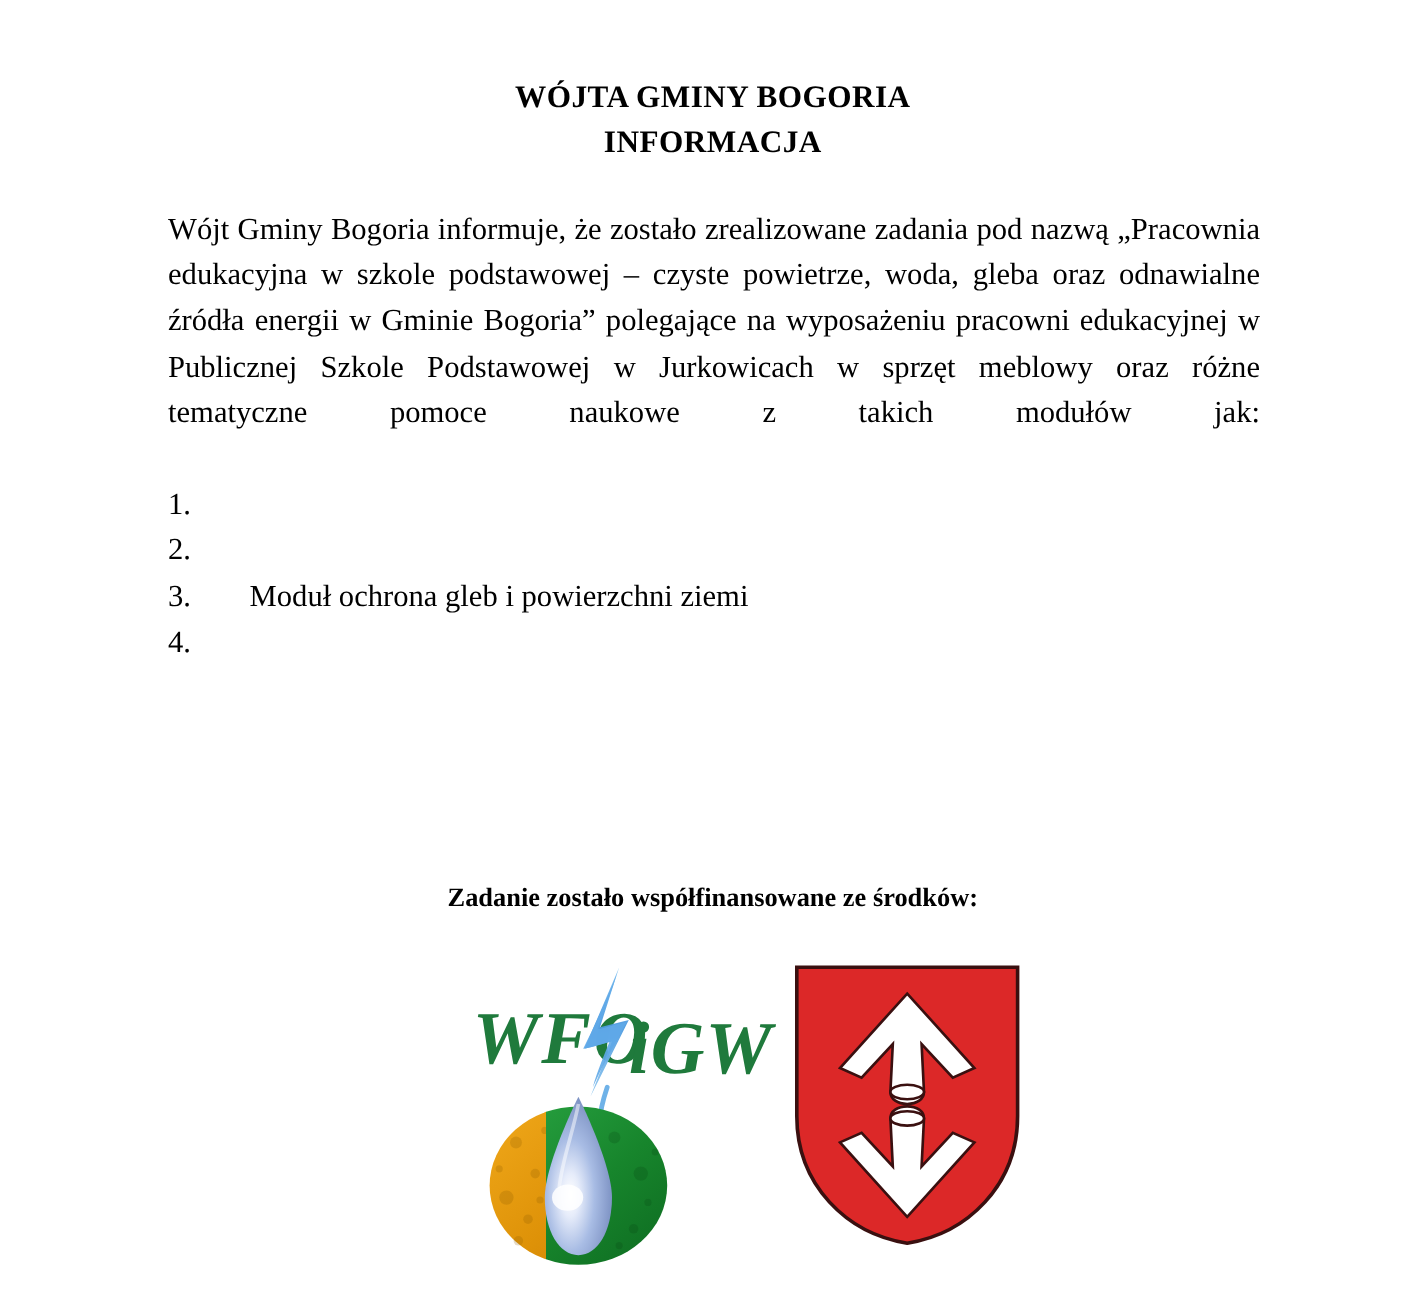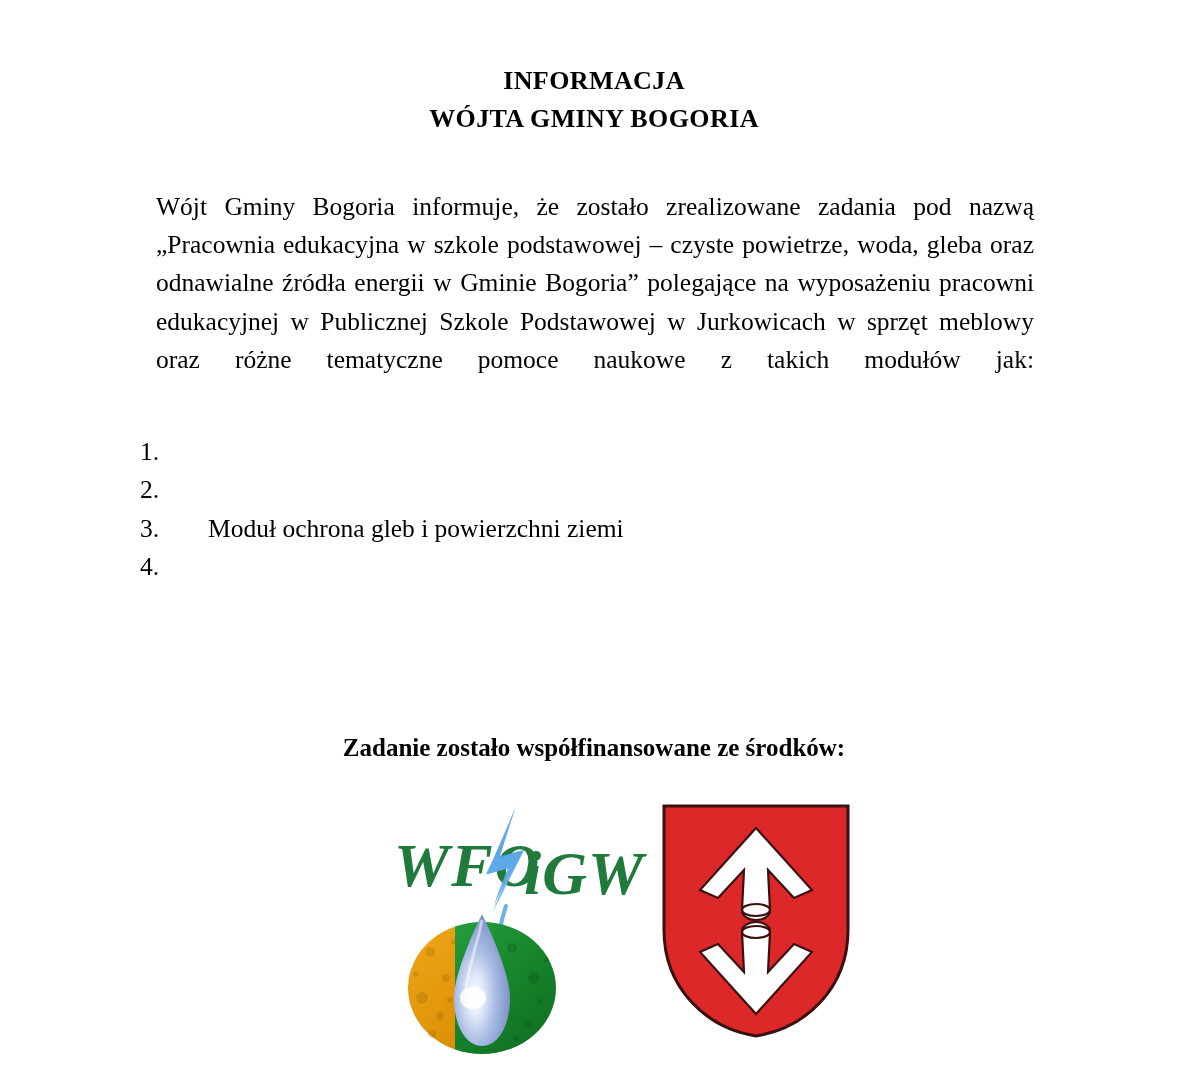--- a/index.html
+++ b/index.html
@@ -48,21 +48,21 @@
     position: absolute;
     left: 140px;
     top: 172px;
     width: 910px;
   }
   .para {
     font-size: 25.5px;
     line-height: 38.2px;
     text-align: justify;
     text-justify: inter-word;
-    margin: 16px;
+    margin: 0;
     hyphens: none;
   }
   
   .para::after {
     content: "";
     display: inline-block;
     width: 100%;
   }
 
   .list {
@@ -87,21 +87,21 @@
   }
 
   
   .cofinance {
     position: absolute;
     left: 140px;
     top: 733px;
     width: 908px;
     text-align: center;
     font-weight: bold;
-    font-size: 25px;
+    font-size: 22px;
     line-height: 30px;
   }
 
   
   .logos {
     position: absolute;
     left: 0;
     top: 790px;
     width: 1096px;
     height: 291px;
@@ -134,22 +134,22 @@
     width: 192px;
     height: 238px;
   }
 </style>
 </head>
 <body>
 
 <div class="page">
 
   <div class="doc-title">
+    <span class="title-line">WÓJTA GMINY BOGORIA</span>
     <span class="title-line">INFORMACJA</span>
-    <span class="title-line">WÓJTA GMINY BOGORIA</span>
   </div>
 
   <div class="body-block">
 
     <p class="para">Wójt Gminy Bogoria informuje, że zostało zrealizowane zadania pod nazwą „Pracownia edukacyjna w szkole podstawowej – czyste powietrze, woda, gleba oraz odnawialne źródła energii w Gminie Bogoria” polegające na wyposażeniu pracowni edukacyjnej w Publicznej Szkole Podstawowej w Jurkowicach w sprzęt meblowy oraz różne tematyczne pomoce naukowe z takich modułów jak:</p>
 
     <ol class="list">
       <li class="list-item">
         <span class="list-num">1.</span>
       </li>

